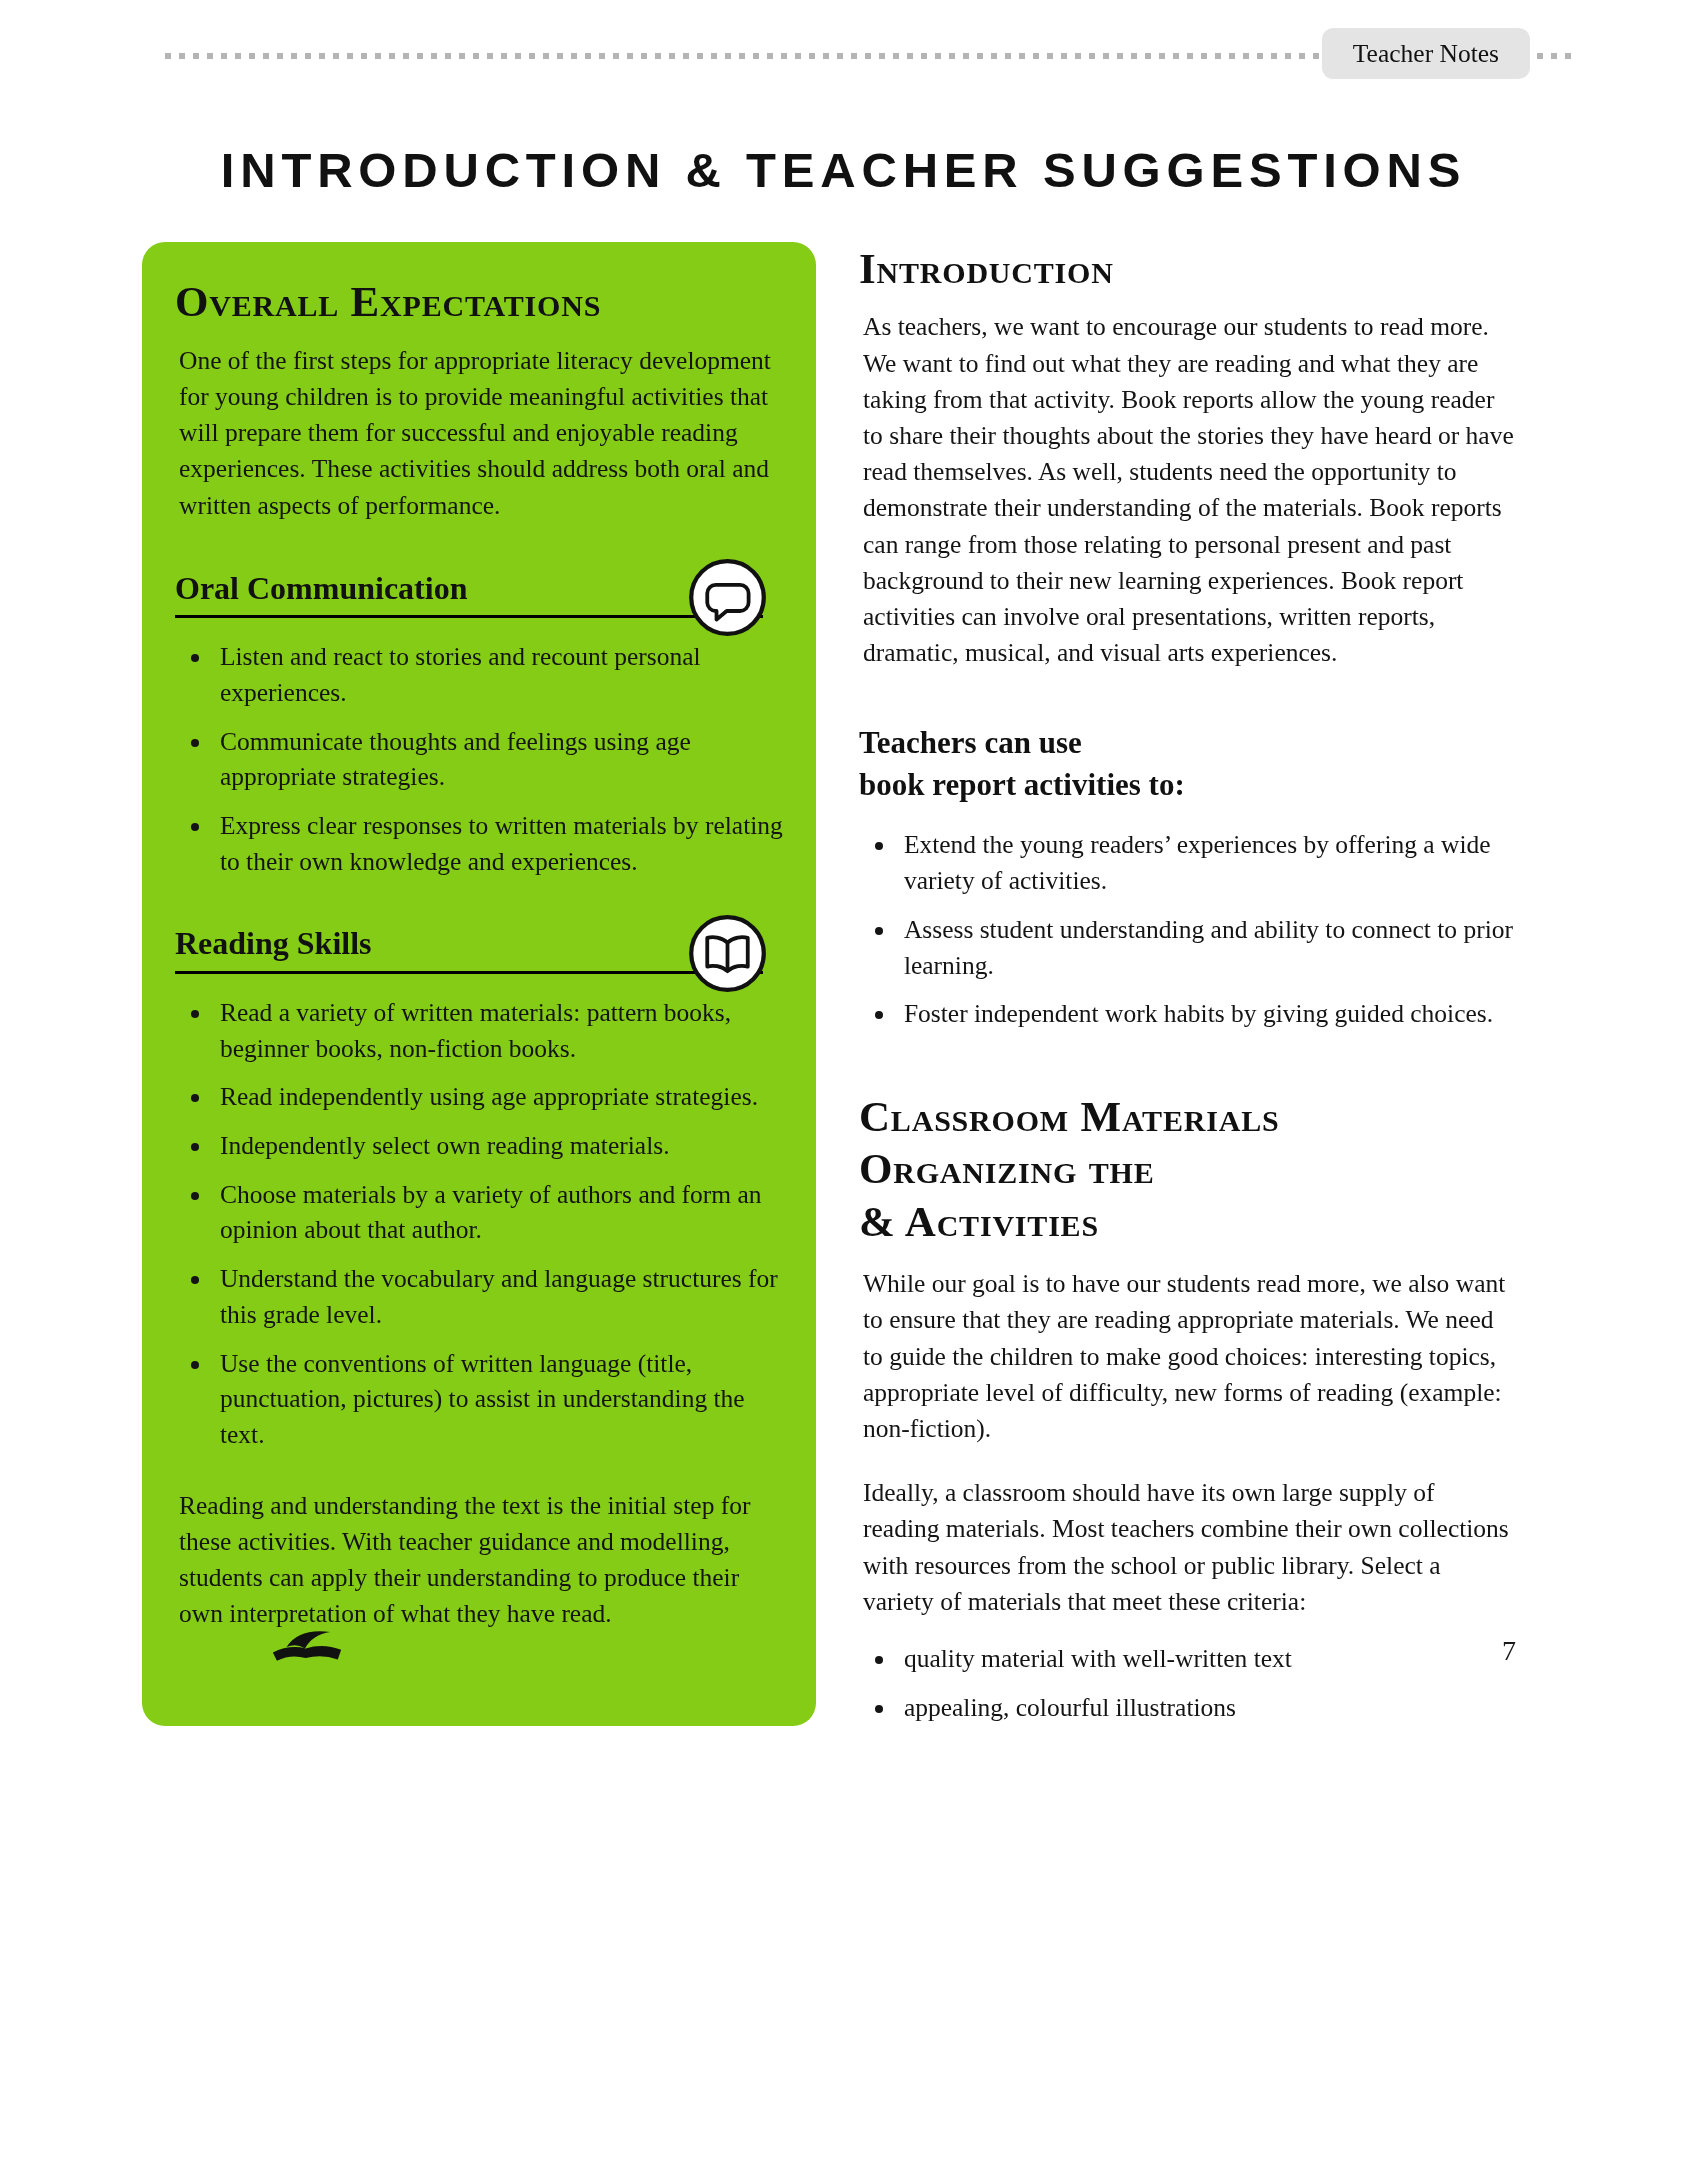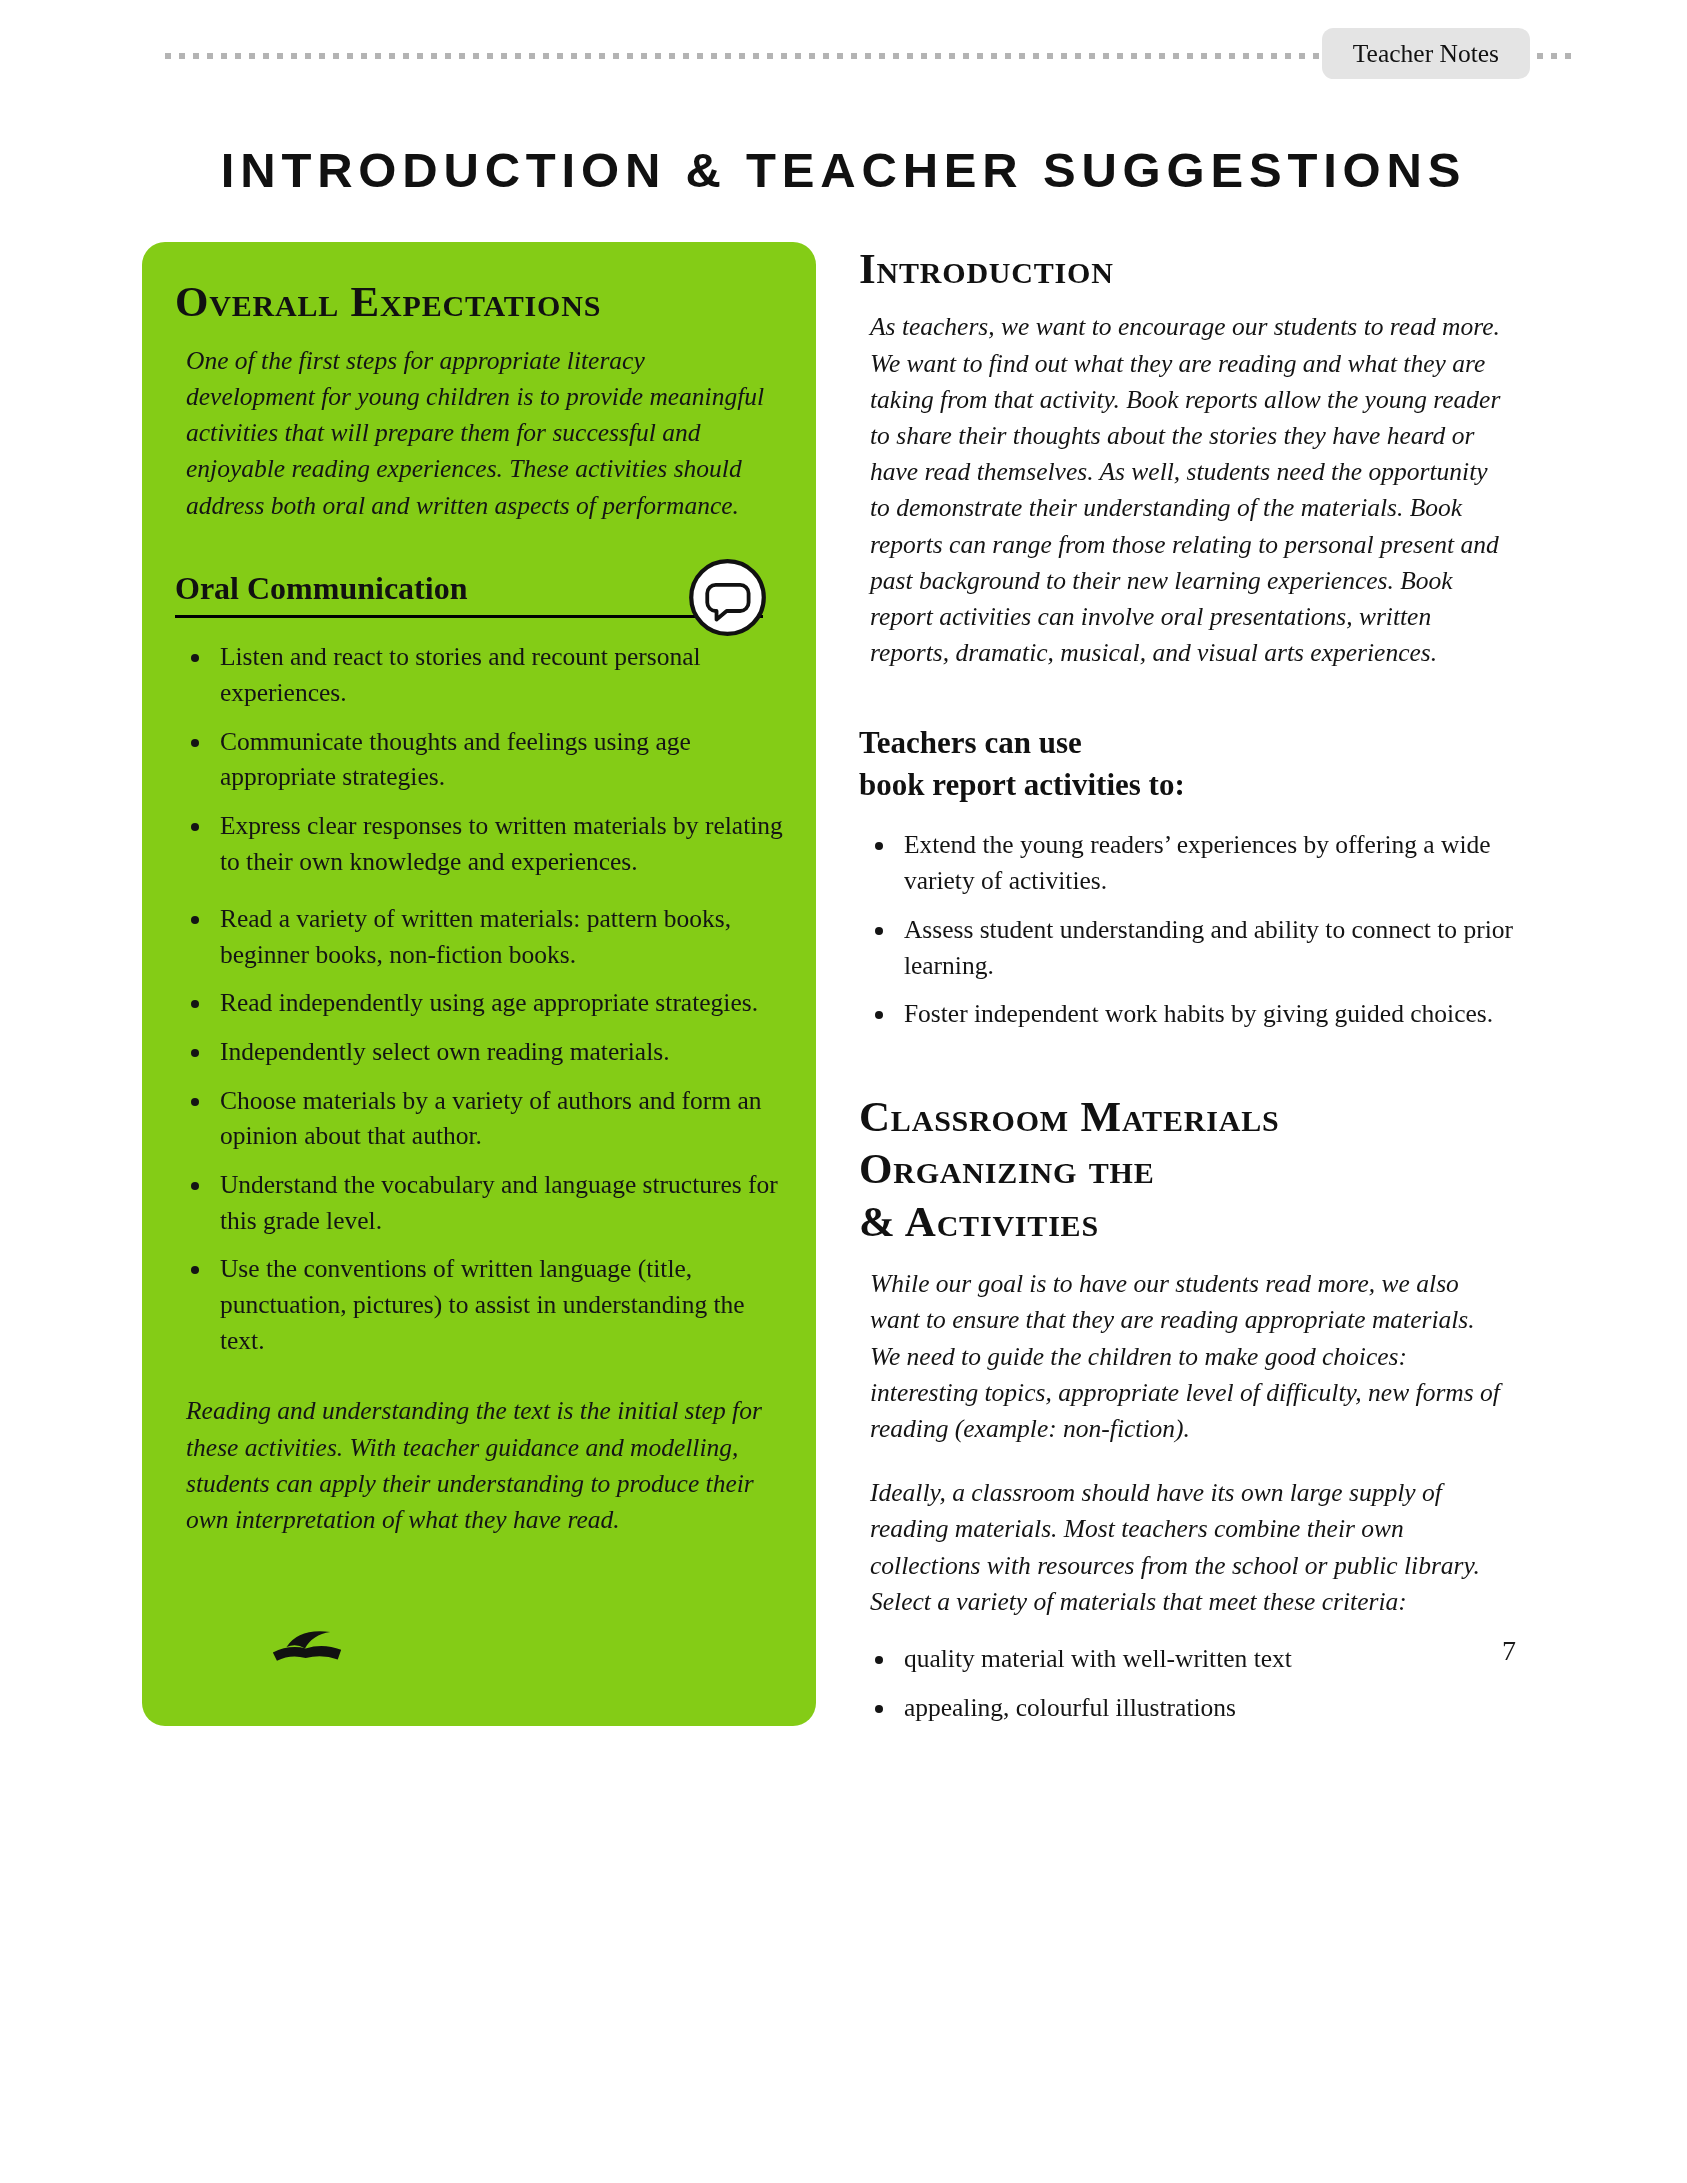--- a/index.html
+++ b/index.html
@@ -50,21 +50,21 @@
     margin: 0 0 15px 0;
     font-variant: small-caps;
     font-weight: 700;
     font-size: 43px;
     letter-spacing: 0.8px;
     line-height: 1.18;
     color: #111;
   }
   .sc-heading .hline { display: block; }
 
-  .body-text { margin: 11px; font-size: 25.5px; line-height: 1.42; font-style: italic; }
+  .body-text { margin: 4px; font-size: 25.5px; line-height: 1.42; }
   .body-text + .body-text { margin-top: 28px; }
 
   .subheading-row {
     position: relative;
     width: 588px;
     margin: 46px 0 8.2px 0;
     padding-bottom: 8.2px;
     border-bottom: 3.3px solid #000;
   }
   .subheading { margin: 0; font-size: 32px; font-weight: 700; color: #111; }
@@ -129,20 +129,30 @@
           </svg>
         </span>
       </div>
 
       <ul class="bullets">
         <li>Listen and react to stories and recount personal experiences.</li>
         <li>Communicate thoughts and feelings using age appropriate strategies.</li>
         <li>Express clear responses to written materials by relating to their own knowledge and experiences.</li>
       </ul>
 
+      <div class="subheading-row">
+        <h3 class="subheading">Reading Skills</h3>
+        <span class="icon-circle">
+          <svg viewBox="0 0 96 96">
+            <circle cx="48" cy="48" r="43" fill="#ffffff" stroke="#111111" stroke-width="5"></circle>
+            <path d="M48 35 C41 28.5 30.5 27.5 24 29.5 v34 c6.5 -2 17 -1 24 5.5 c7 -6.5 17.5 -7.5 24 -5.5 v-34 c-6.5 -2 -17 -1 -24 5.5 z" fill="#ffffff" stroke="#111111" stroke-width="4.5" stroke-linejoin="round"></path>
+            <path d="M48 35 v34" stroke="#111111" stroke-width="4.5" fill="none"></path>
+          </svg>
+        </span>
+      </div>
 
       <ul class="bullets">
         <li>Read a variety of written materials: pattern books, beginner books, non-fiction books.</li>
         <li>Read independently using age appropriate strategies.</li>
         <li>Independently select own reading materials.</li>
         <li>Choose materials by a variety of authors and form an opinion about that author.</li>
         <li>Understand the vocabulary and language structures for this grade level.</li>
         <li>Use the conventions of written language (title, punctuation, pictures) to assist in understanding the text.</li>
       </ul>
 

